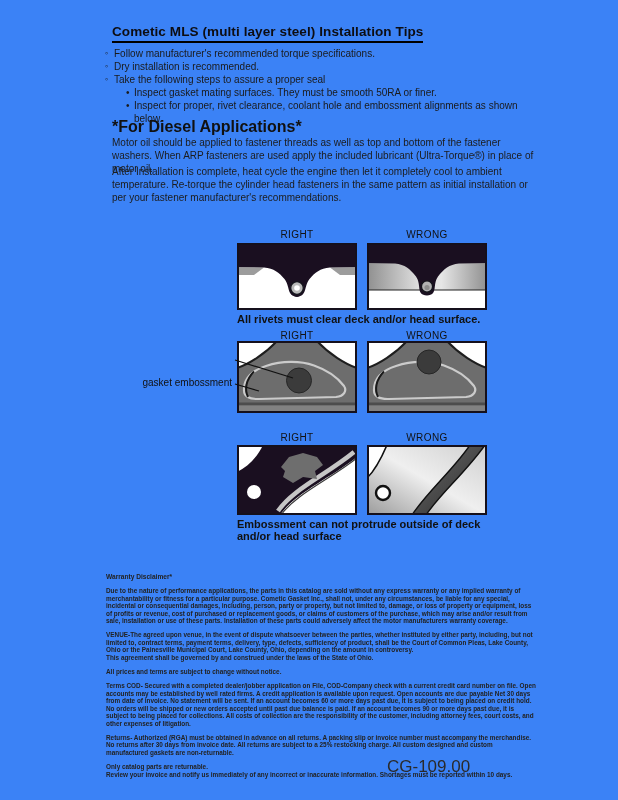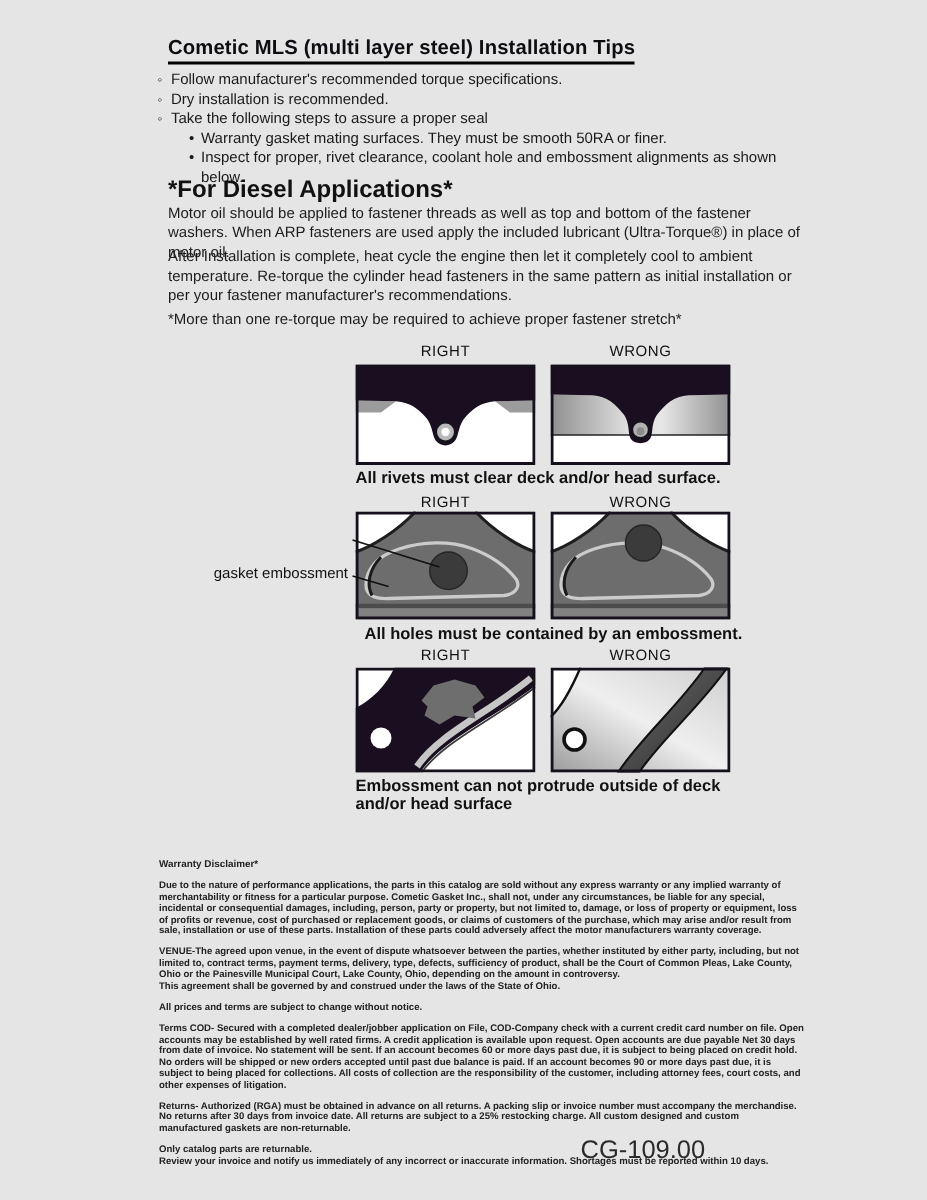--- a/index.html
+++ b/index.html
@@ -1,17 +1,17 @@
 <!DOCTYPE html>
 <html><head>
 <meta charset="utf-8">
 <style>
   html,body{margin:0;padding:0;background:#ffffff;}
   .page{
-    position:relative;width:618px;height:800px;background:#e5e5e5;overflow:hidden;
+    position:relative;width:618px;height:800px;background:#3b82f6;overflow:hidden;
     font-family:"Liberation Sans",sans-serif;color:#1a1a1a;
   }
   .abs{position:absolute;}
   .doc-title{
     left:112px;top:24px;font-size:13.5px;font-weight:bold;color:#0d0d12;
     border-bottom:2px solid #000;padding-bottom:2px;letter-spacing:.1px;
   }
   .bullets{left:105px;top:47px;width:440px;font-size:10px;line-height:13px;}
   .b-row{display:flex;}
   .b-marker{width:9px;flex:0 0 9px;font-size:9px;}
@@ -46,32 +46,31 @@
     <div class="b-row">
       <span class="b-marker">◦</span>
       <span>Dry installation is recommended.</span>
     </div>
     <div class="b-row">
       <span class="b-marker">◦</span>
       <span>Take the following steps to assure a proper seal</span>
     </div>
     <div class="sb-row">
       <span class="sb-marker">•</span>
-      <span>Warranty gasket mating surfaces.  They must be smooth 50RA or finer.</span>
+      <span>Inspect gasket mating surfaces.  They must be smooth 50RA or finer.</span>
     </div>
     <div class="sb-row">
       <span class="sb-marker">•</span>
       <span>Inspect for proper, rivet clearance, coolant hole and embossment alignments as shown below.</span>
     </div>
   </div>
 
   <div class="abs diesel-head">*For Diesel Applications*</div>
   <div class="abs para p2">After Installation is complete, heat cycle the engine then let it completely cool to ambient temperature. Re-torque the cylinder head fasteners in the same pattern as initial installation or per your fastener manufacturer's recommendations.</div>
   <div class="abs para p1">Motor oil should be applied to fastener threads as well as top and bottom of the fastener washers. When ARP fasteners are used apply the included lubricant (Ultra-Torque®) in place of motor oil.</div>
-  <div class="abs para p3">*More than one re-torque may be required to achieve proper fastener stretch*</div>
 
   <div class="abs rw-label" style="left:237px;top:229px;">RIGHT</div>
   <div class="abs rw-label" style="left:367px;top:229px;">WRONG</div>
 
   <div class="abs dbox" style="left:237px;top:243px;">
     <svg viewBox="0 0 120 67" width="120" height="67">
       <rect width="120" height="67" fill="#ffffff"></rect>
       <polygon points="0,24 27,24.5 17,32 0,32" fill="#9c9c9c"></polygon>
       <polygon points="120,24 93,24.5 103,32 120,32" fill="#9c9c9c"></polygon>
       <path d="M0,0 H120 V24 L93,24.5 C83,25.5 78,29.5 72.5,36 C66.5,44 70.5,52.5 60,54 C49.5,52.5 53.5,44 47.5,36 C42,29.5 37,25.5 27,24.5 L0,24 Z" fill="#1a0f20"></path>
@@ -136,21 +135,20 @@
       <path d="M80,0 C92,13 109,23.5 120,27" fill="none" stroke="#1e1e1e" stroke-width="2"></path>
       <rect x="0" y="61.5" width="120" height="3" fill="#4c4c4c"></rect>
       <rect x="0" y="64.5" width="120" height="7.5" fill="#818181"></rect>
       <path d="M7,49 C7,38 15,29.5 29,25 C45,19.8 63,19.6 77,24.5 C90,29 101,37 107,45 C110,49.5 107.5,55 99,56 L22,58 C12,58.3 7,55.5 7,49 Z" fill="none" stroke="#cbcbcb" stroke-width="2.2"></path>
       <path d="M11,56 C7.5,49 8.5,39 17,30.5" fill="none" stroke="#1a1a1a" stroke-width="2"></path>
       <circle cx="62" cy="21" r="12" fill="#3b3b3b" stroke="#262626" stroke-width="1"></circle>
       <rect x="1" y="1" width="118" height="70" fill="none" stroke="#15101c" stroke-width="2"></rect>
     </svg>
   </div>
 
-  <div class="abs cap" style="left:243px;top:417px;width:260px;">All holes must be contained by an embossment.</div>
 
   <div class="abs rw-label" style="left:237px;top:432px;">RIGHT</div>
   <div class="abs rw-label" style="left:367px;top:432px;">WRONG</div>
 
   <div class="abs dbox" style="left:237px;top:445px;height:70px;">
     <svg viewBox="0 0 120 70" width="120" height="70">
       <rect width="120" height="70" fill="#ffffff"></rect>
       <path d="M26,0 H120 V12 C92,34 58,48 43,70 H0 V27 C11,21.5 20.5,12 26,0 Z" fill="#1a0f20"></path>
       <path d="M117,7 C89,30 56,44 41,66" fill="none" stroke="#c6c6c6" stroke-width="4.5"></path>
       <path d="M120,13 C92,35 59,49 44,70" fill="none" stroke="#3a3a3a" stroke-width="1.2"></path>

